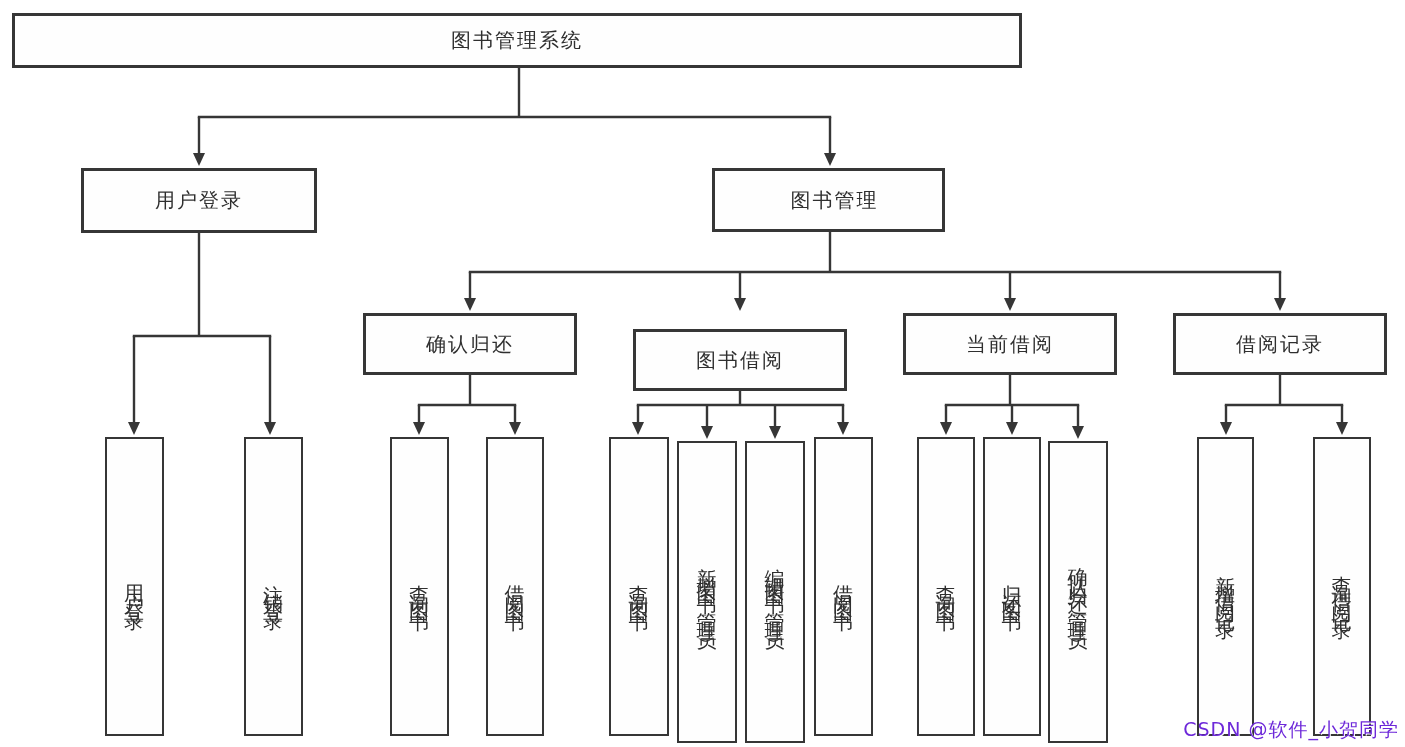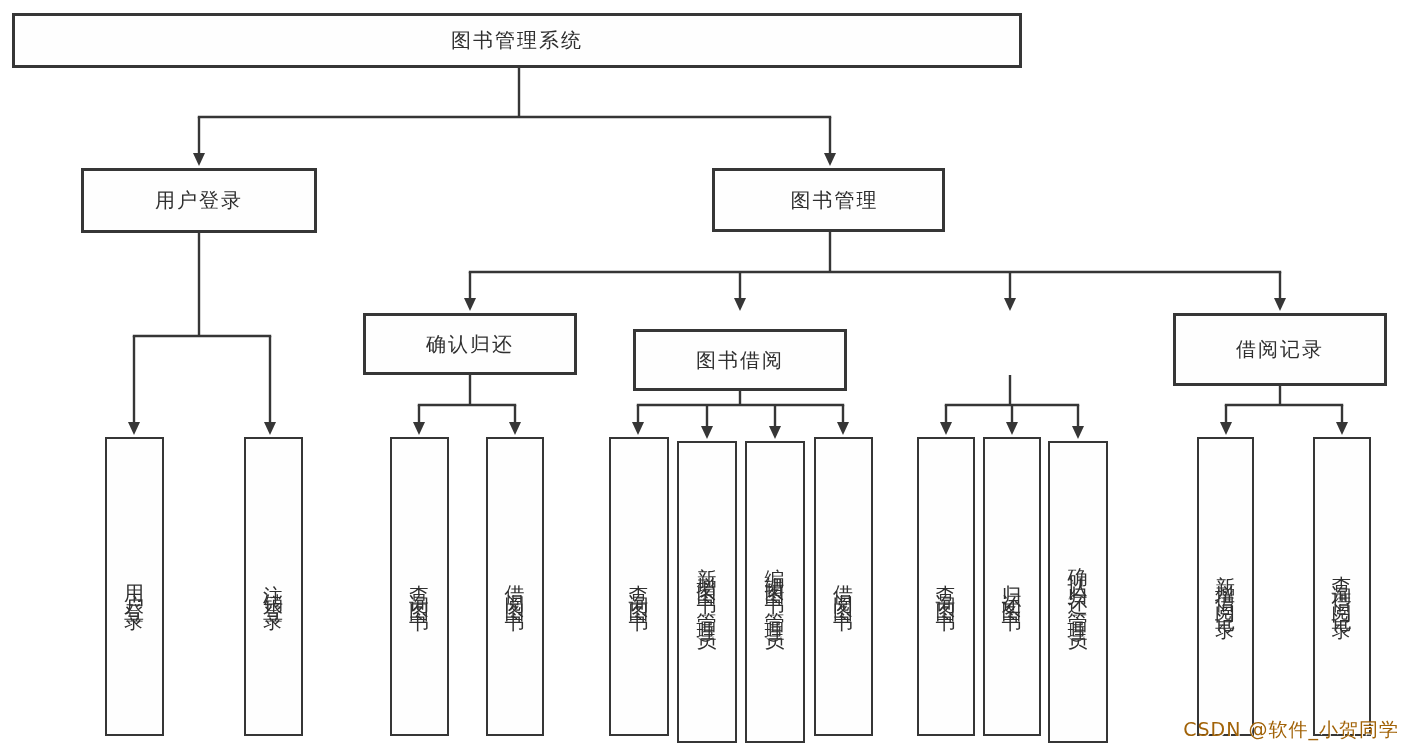--- a/index.html
+++ b/index.html
@@ -28,21 +28,21 @@
   }
   .tall .vtext{
     writing-mode:vertical-rl;
     text-orientation:mixed;
     letter-spacing:9px;
     line-height:1;
   }
   .watermark{
     position:absolute;
     right:6px;bottom:4px;
-    color:#a16207;
+    color:#6d28d9;
     font-size:19px;
     letter-spacing:1px;
     text-shadow:1px 1px 0 #ffffff;
   }
 </style>
 </head>
 <body>
 
 <div id="stage">
 
@@ -96,21 +96,22 @@
     </g>
   </svg>
 
   <div class="node" style="left:12px;top:13px;width:1010px;height:55px;font-family:Liberation Serif, serif;">图书管理系统</div>
 
   <div class="node" style="left:81px;top:168px;width:236px;height:65px;">用户登录</div>
   <div class="node" style="left:712px;top:168px;width:233px;height:64px;padding-left:12px;">图书管理</div>
 
   <div class="node" style="left:363px;top:313px;width:214px;height:62px;">确认归还</div>
   <div class="node" style="left:633px;top:329px;width:214px;height:62px;">图书借阅</div>
-  <div class="node" style="left:1173px;top:313px;width:214px;height:73px;">借阅记录</div>
+  <div class="node" style="left:903px;top:313px;width:214px;height:62px;">当前借阅</div>
+  <div class="node" style="left:1173px;top:313px;width:214px;height:62px;">借阅记录</div>
 
   <div class="node tall" style="left:105px;top:437px;width:59px;height:299px;">
     <span class="vtext">用户登录</span>
   </div>
   <div class="node tall" style="left:244px;top:437px;width:59px;height:299px;">
     <span class="vtext">注销登录</span>
   </div>
 
   <div class="node tall" style="left:390px;top:437px;width:59px;height:299px;">
     <span class="vtext">查询图书</span>

